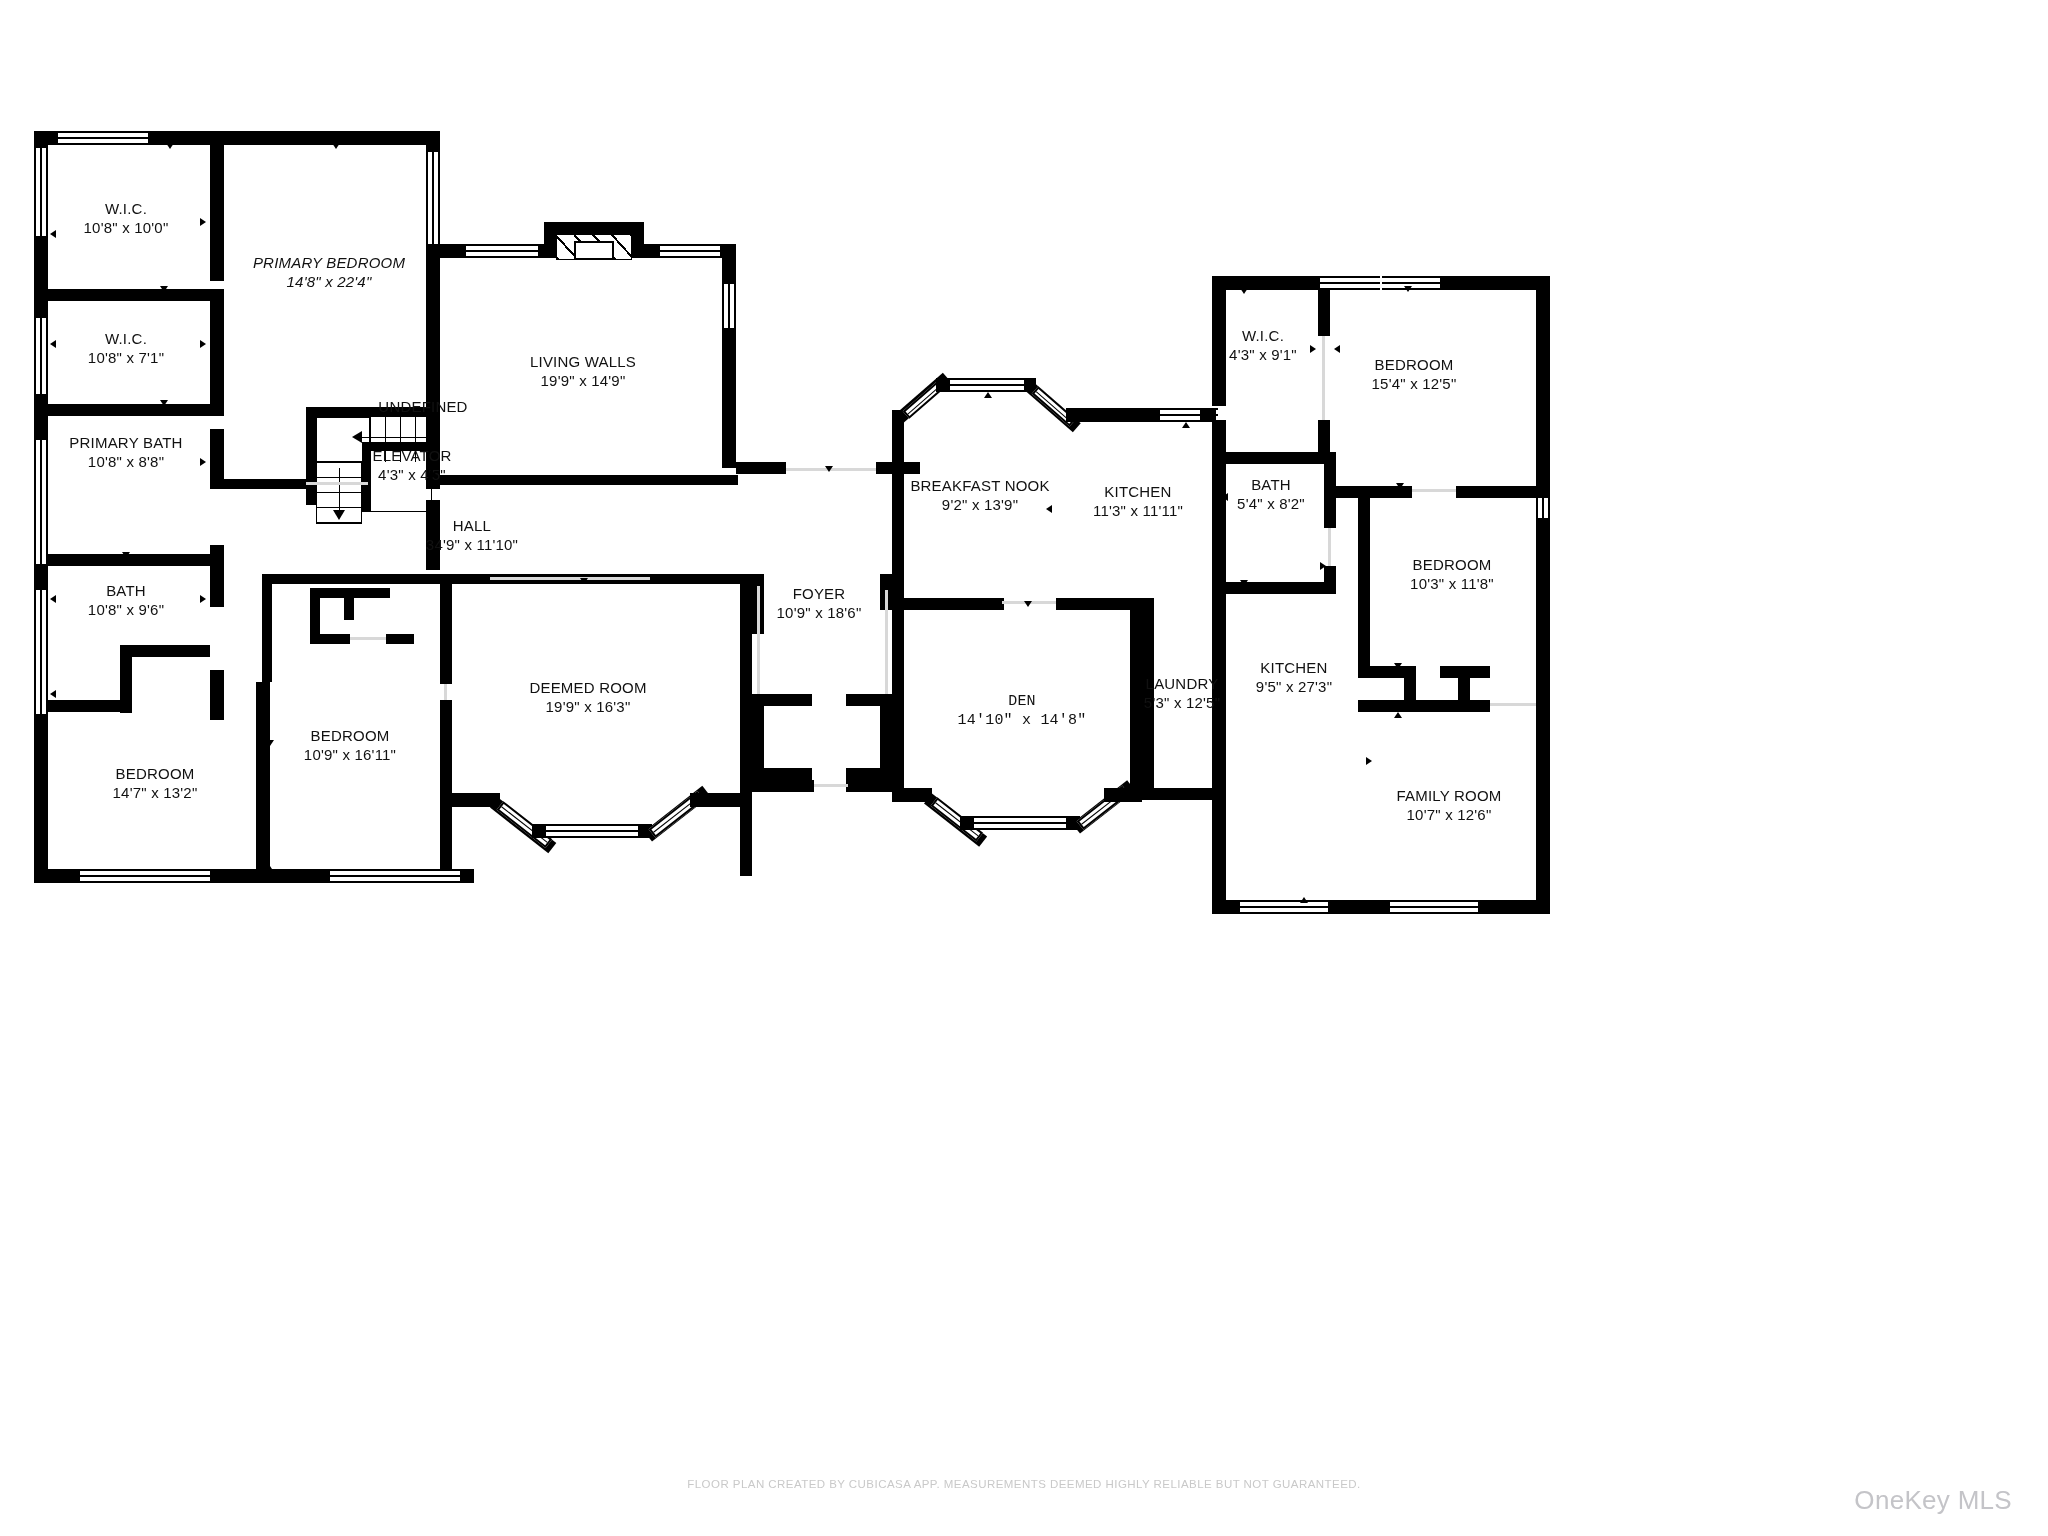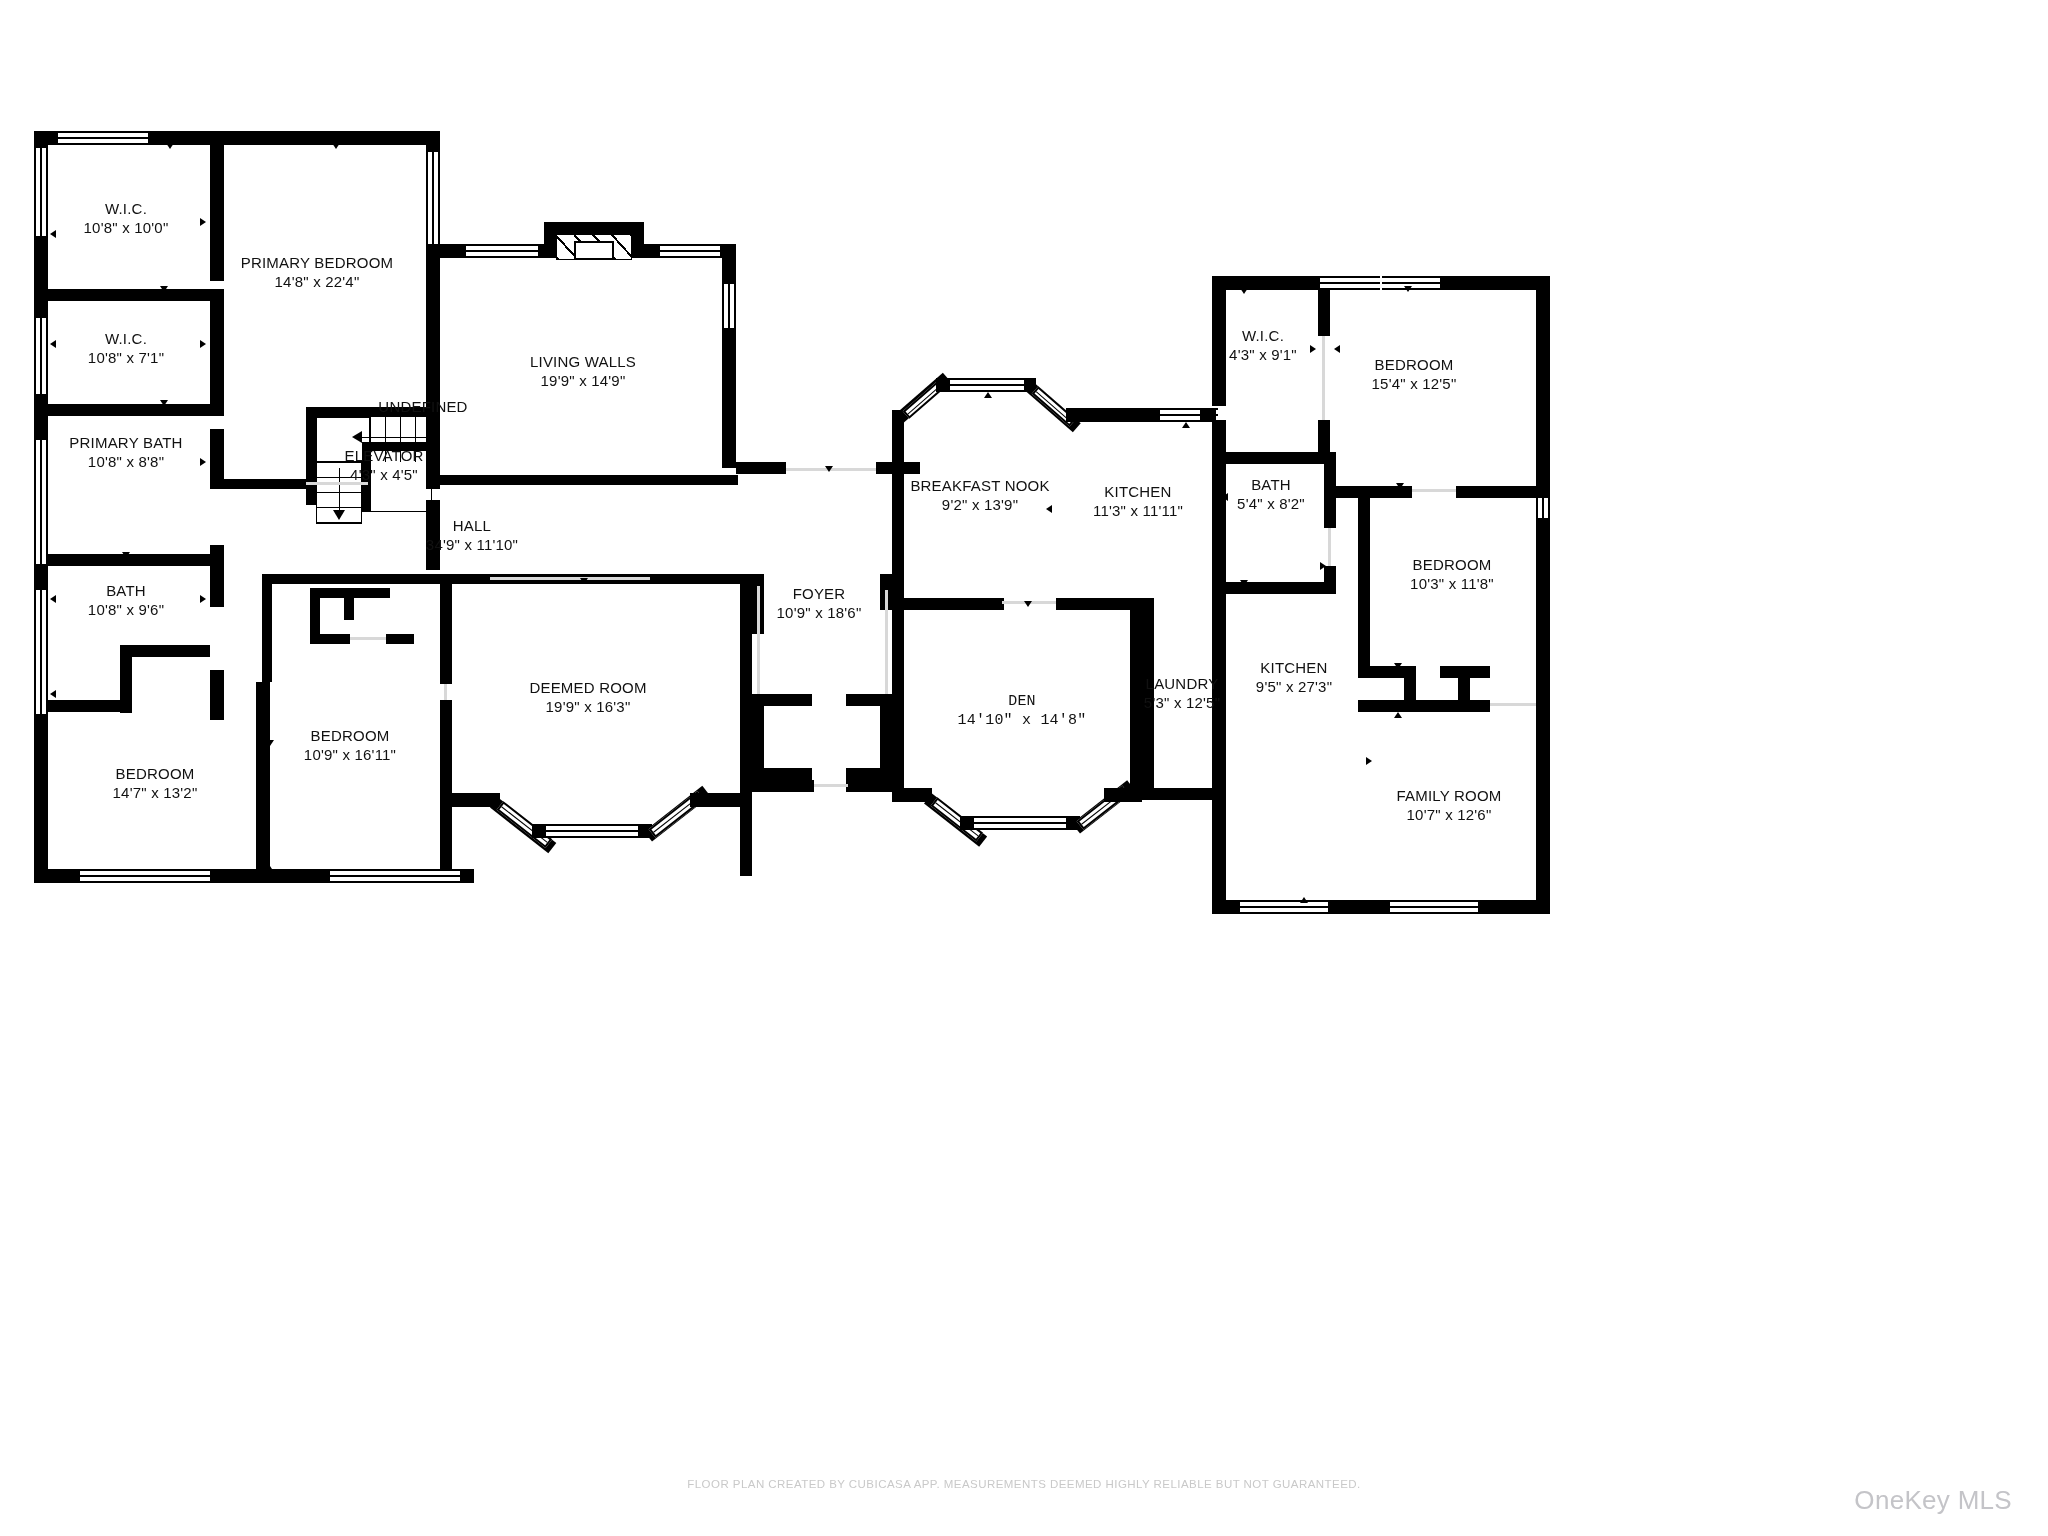--- a/index.html
+++ b/index.html
@@ -462,28 +462,28 @@
         <span class="rdim">10'8" x 8'8"</span>
       </div>
       <div class="room-label" style="left: 126px; top: 600px;">
         <span class="rname">BATH</span>
         <span class="rdim">10'8" x 9'6"</span>
       </div>
       <div class="room-label" style="left: 155px; top: 783px;">
         <span class="rname">BEDROOM</span>
         <span class="rdim">14'7" x 13'2"</span>
       </div>
-      <div class="room-label" style="left: 317px; top: 272px;">
+      <div class="room-label" style="left: 329px; top: 272px; font-style: italic;">
         <span class="rname">PRIMARY BEDROOM</span>
         <span class="rdim">14'8" x 22'4"</span>
       </div>
       <div class="room-label" style="left: 423px; top: 407px;">
         <span class="rname">UNDEFINED</span>
       </div>
-      <div class="room-label" style="left: 384px; top: 465px;">
+      <div class="room-label" style="left: 412px; top: 465px;">
         <span class="rname">ELEVATOR</span>
         <span class="rdim">4'3" x 4'5"</span>
       </div>
       <div class="room-label" style="left: 472px; top: 535px;">
         <span class="rname">HALL</span>
         <span class="rdim">34'9" x 11'10"</span>
       </div>
       <div class="room-label" style="left: 350px; top: 745px;">
         <span class="rname">BEDROOM</span>
         <span class="rdim">10'9" x 16'11"</span>

